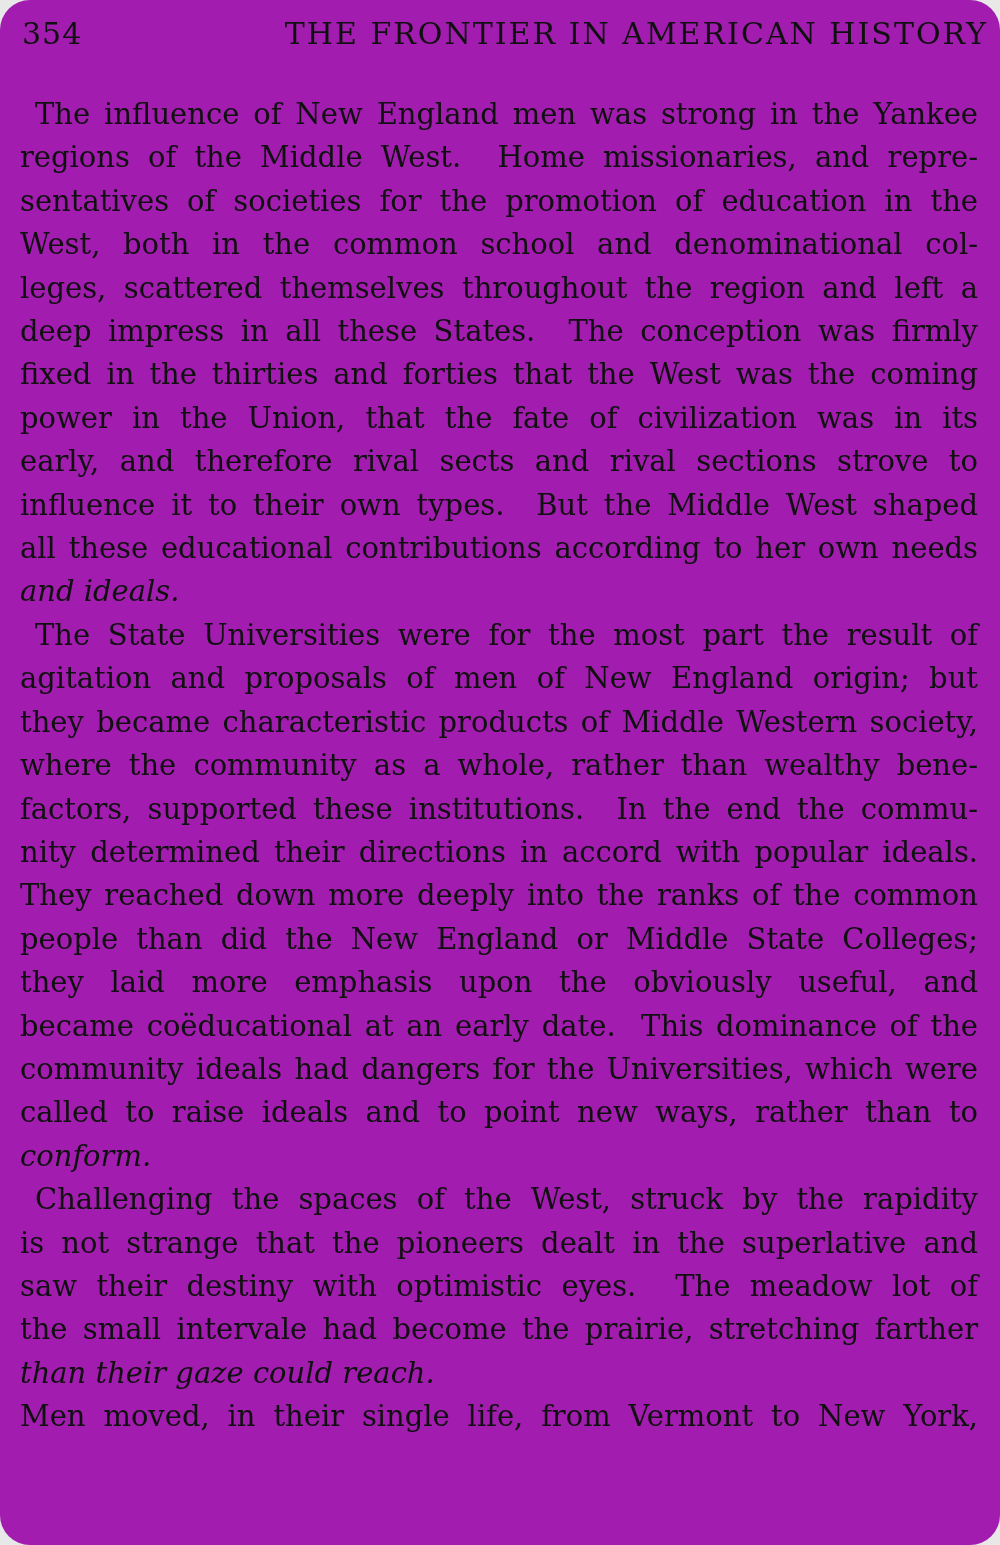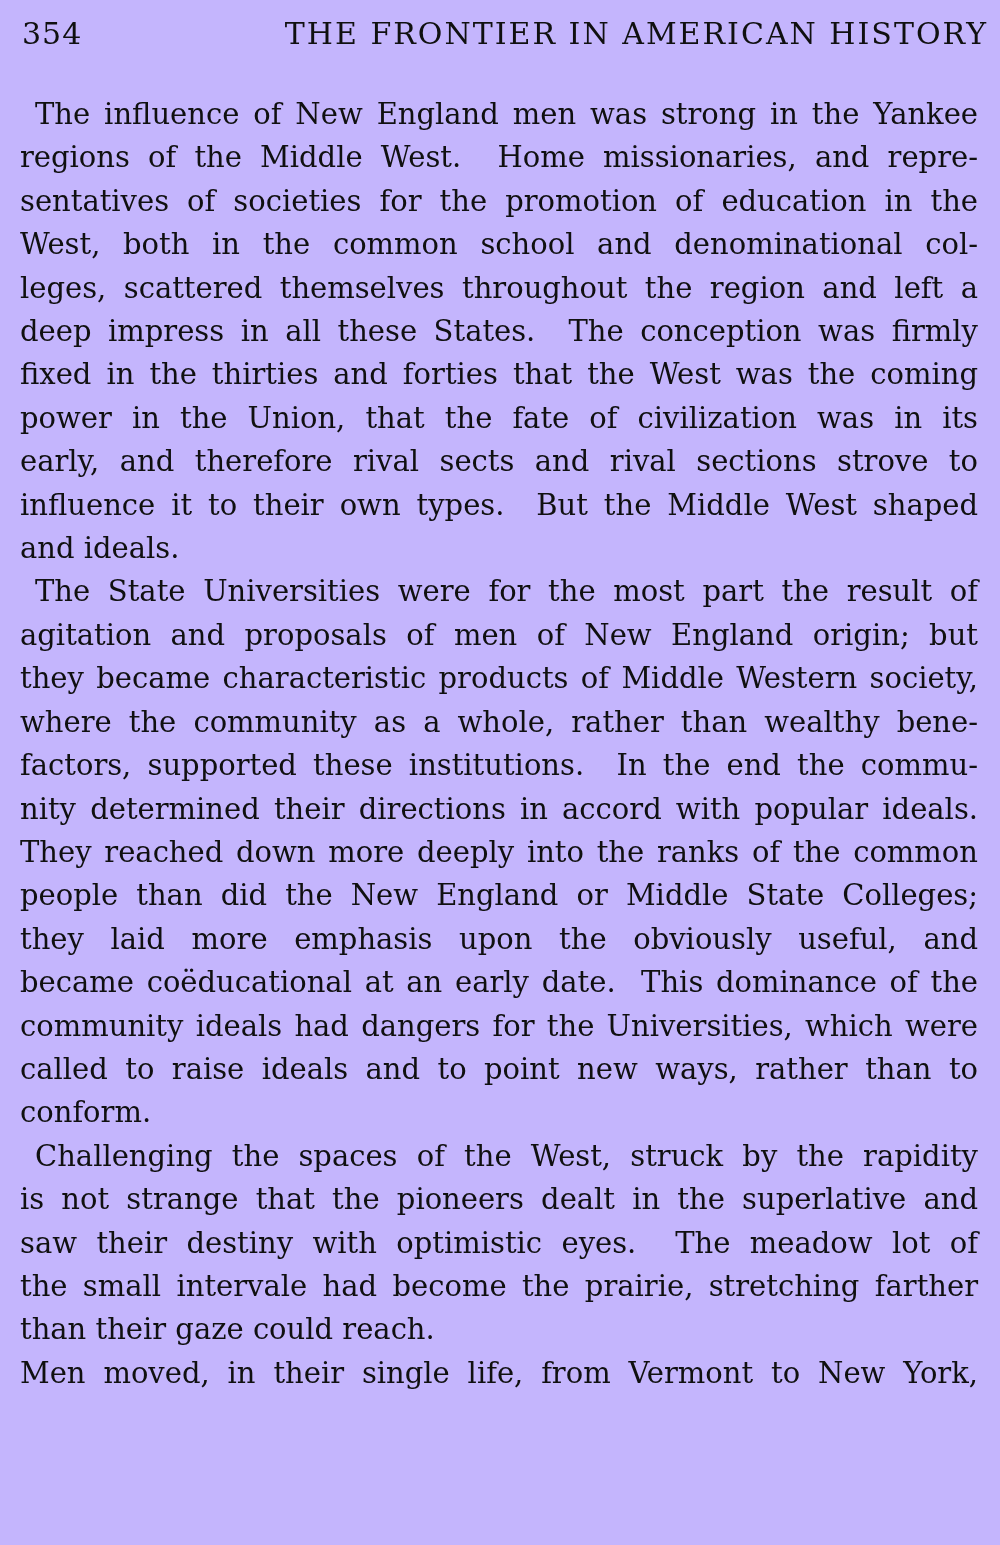--- a/index.html
+++ b/index.html
@@ -5,24 +5,25 @@
   html, body {
     margin: 0;
     padding: 0;
     background: #e8e8e8;
   }
   .page {
     position: relative;
     width: 1000px;
     height: 1545px;
     margin: 0 auto;
-    background: #c4b5fd;
+    background: #a21caf;
     color: #101010;
     font-family: "DejaVu Serif", "Liberation Serif", serif;
     overflow: hidden;
+    border-radius: 30px;
   }
   .header {
     position: absolute;
     top: 14px;
     left: 0;
     right: 0;
     height: 40px;
     font-size: 30px;
     line-height: 40px;
   }
@@ -56,20 +57,21 @@
   .line {
     text-align: justify;
     text-align-last: justify;
     white-space: nowrap;
   }
   .line.first {
     text-indent: 15px;
   }
   .line.last {
     text-align-last: left;
+    font-style: italic;
   }
 </style>
 </head>
 <body>
 
 <div class="page">
   <div class="header">
     <span class="pagenum">354</span>
     <span class="running-title">THE FRONTIER IN AMERICAN HISTORY</span>
   </div>
@@ -78,20 +80,21 @@
         <div class="line first">The influence of New England men was strong in the Yankee</div>
         <div class="line">regions of the Middle West.&nbsp; Home missionaries, and repre-</div>
         <div class="line">sentatives of societies for the promotion of education in the</div>
         <div class="line">West, both in the common school and denominational col-</div>
         <div class="line">leges, scattered themselves throughout the region and left a</div>
         <div class="line">deep impress in all these States.&nbsp; The conception was firmly</div>
         <div class="line">fixed in the thirties and forties that the West was the coming</div>
         <div class="line">power in the Union, that the fate of civilization was in its</div>
         <div class="line">early, and therefore rival sects and rival sections strove to</div>
         <div class="line">influence it to their own types.&nbsp; But the Middle West shaped</div>
+        <div class="line">all these educational contributions according to her own needs</div>
         <div class="line last">and ideals.</div>
       </div>
       <div class="paragraph">
         <div class="line first">The State Universities were for the most part the result of</div>
         <div class="line">agitation and proposals of men of New England origin; but</div>
         <div class="line">they became characteristic products of Middle Western society,</div>
         <div class="line">where the community as a whole, rather than wealthy bene-</div>
         <div class="line">factors, supported these institutions.&nbsp; In the end the commu-</div>
         <div class="line">nity determined their directions in accord with popular ideals.</div>
         <div class="line">They reached down more deeply into the ranks of the common</div>

